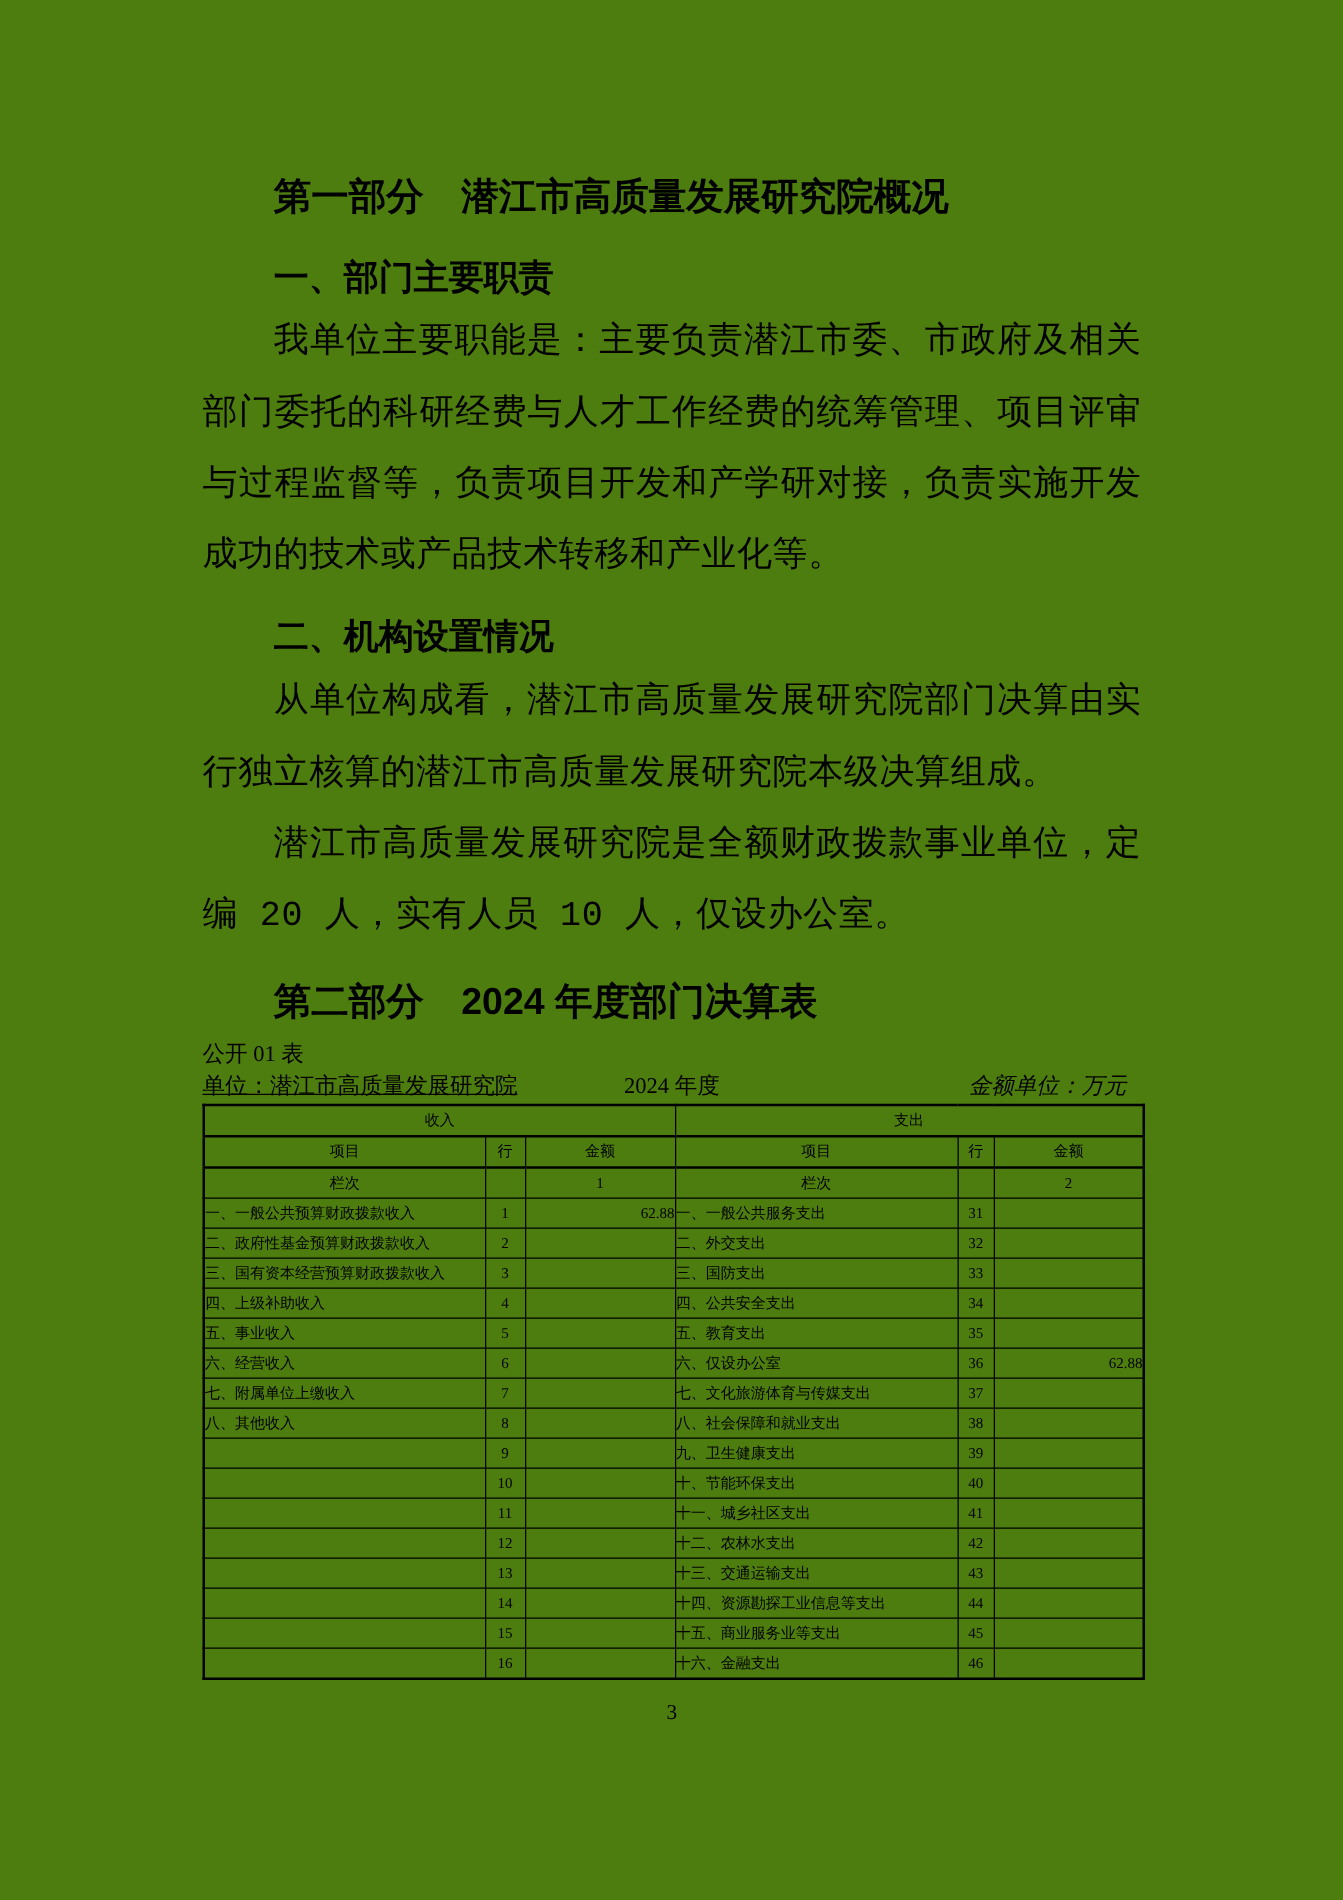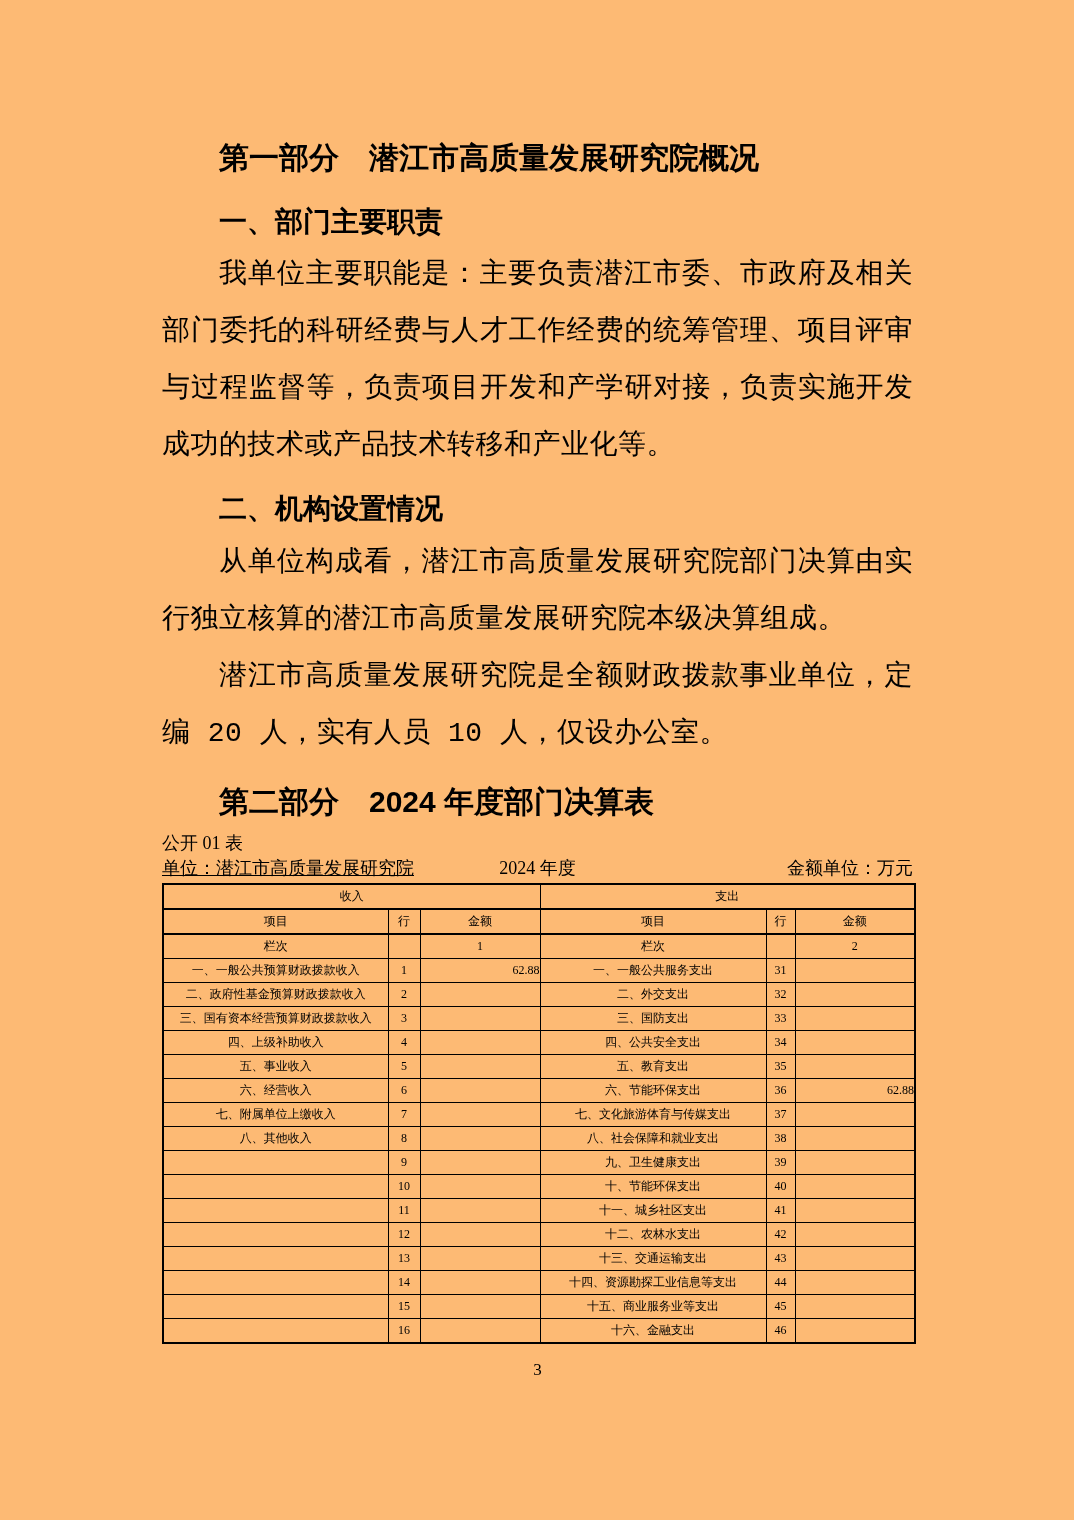--- a/index.html
+++ b/index.html
@@ -1,19 +1,19 @@
 <!DOCTYPE html>
 <html><head>
 <meta charset="utf-8">
 <style>
   html,body { margin:0; padding:0; background:#ffffff; }
   .page {
     position:relative;
     width:1074px; height:1520px;
-    background:#fdba74;
+    background:#4d7c0f;
     color:#000000;
     font-family:"Liberation Serif","DejaVu Serif",serif;
     box-sizing:border-box;
     padding:138px 161px 4px 162px;
     overflow:hidden;
   }
   .part-title {
     font-family:"Liberation Sans","DejaVu Sans",sans-serif;
     font-weight:700;
     font-size:30px;
@@ -48,40 +48,40 @@
   }
   .table-caption {
     position:relative;
     height:27px;
     font-size:18px;
     line-height:24px;
     margin-top:1px;
   }
   .caption-left  { position:absolute; left:0; top:0;text-decoration:underline; }
   .caption-center{ position:absolute; left:50%; top:0; transform:translateX(-50%); }
-  .caption-right { position:absolute; right:0; top:0; }
+  .caption-right { position:absolute; right:12px; top:0;font-style:italic; }
   table.budget {
     border-collapse:collapse;
     table-layout:fixed;
     width:752px;
     border:2px solid #000;
   }
   table.budget td {
     border:1px solid #000;
     font-size:12px;
     height:23px;
     padding:0;
     overflow:hidden;
     white-space:nowrap;
     vertical-align:middle;
   }
   table.budget td.group { border-bottom:2px solid #000; }
   table.budget tr.colhead td { border-bottom:2px solid #000; }
   td.c      { text-align:center; }
-  td.item   { text-align:center;  padding-left:8px; }
+  td.item   { text-align:left;  padding-left:8px; }
   td.amount { text-align:right; padding-right:8px; }
   .page-number {
     text-align:center;
     font-size:17px;
     margin-top:16px;
   }
 </style>
 </head>
 <body>
 
@@ -176,21 +176,21 @@
           <td class="c">5</td>
           <td class="amount"></td>
           <td class="item">五、教育支出</td>
           <td class="c">35</td>
           <td class="amount"></td>
         </tr>
         <tr>
           <td class="item">六、经营收入</td>
           <td class="c">6</td>
           <td class="amount"></td>
-          <td class="item">六、节能环保支出</td>
+          <td class="item">六、仅设办公室</td>
           <td class="c">36</td>
           <td class="amount">62.88</td>
         </tr>
         <tr>
           <td class="item">七、附属单位上缴收入</td>
           <td class="c">7</td>
           <td class="amount"></td>
           <td class="item">七、文化旅游体育与传媒支出</td>
           <td class="c">37</td>
           <td class="amount"></td>

